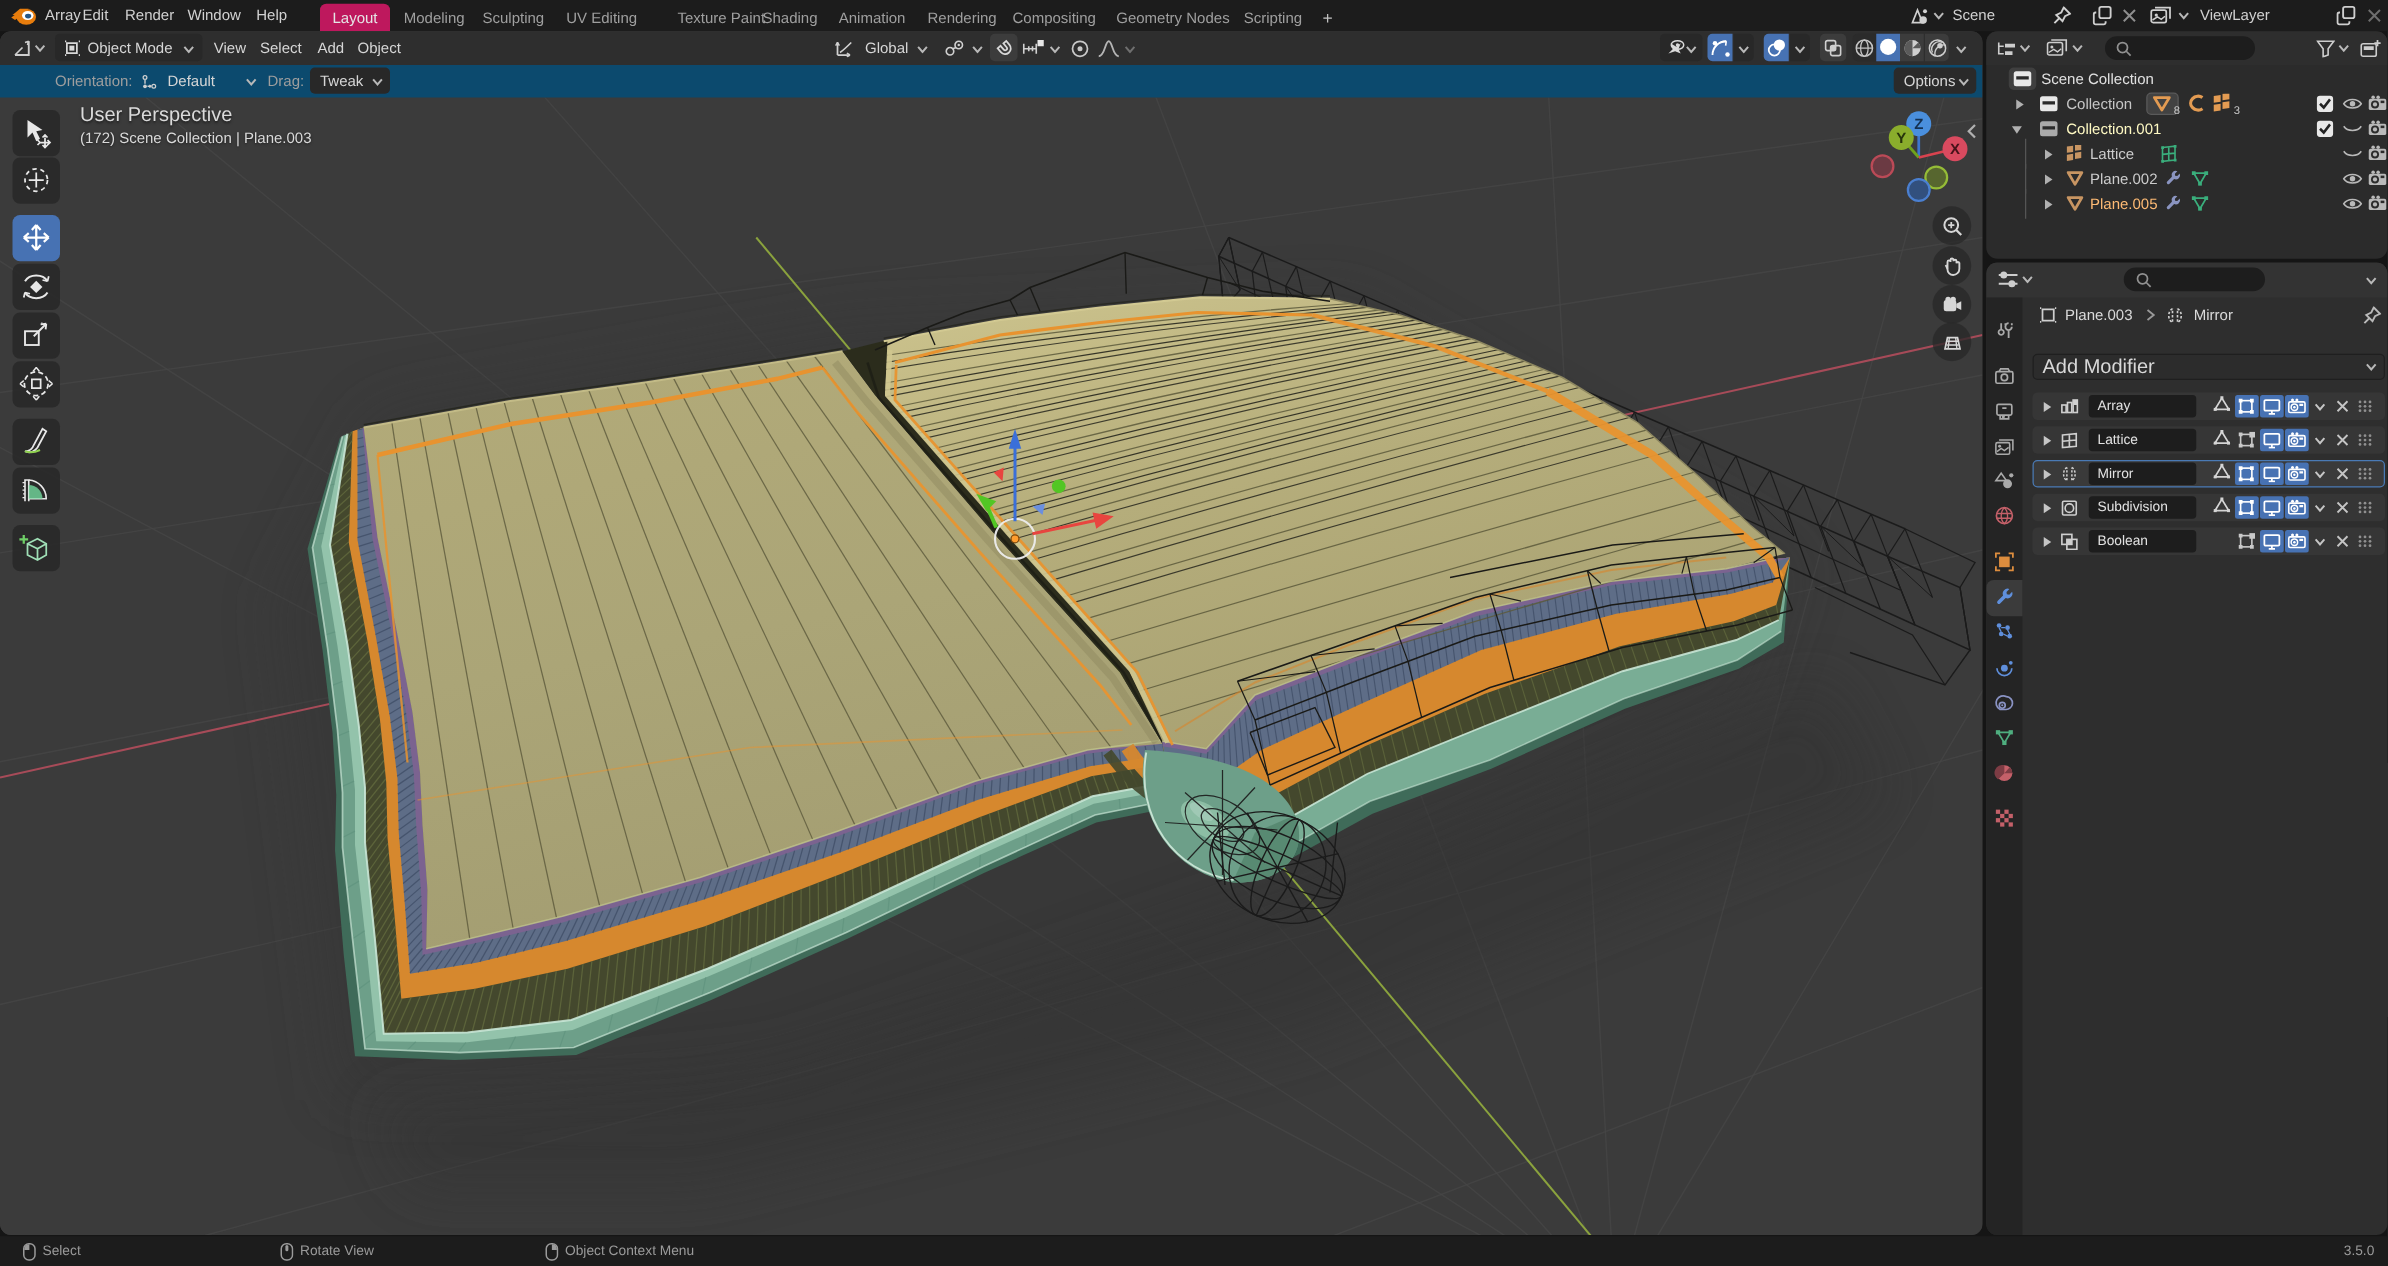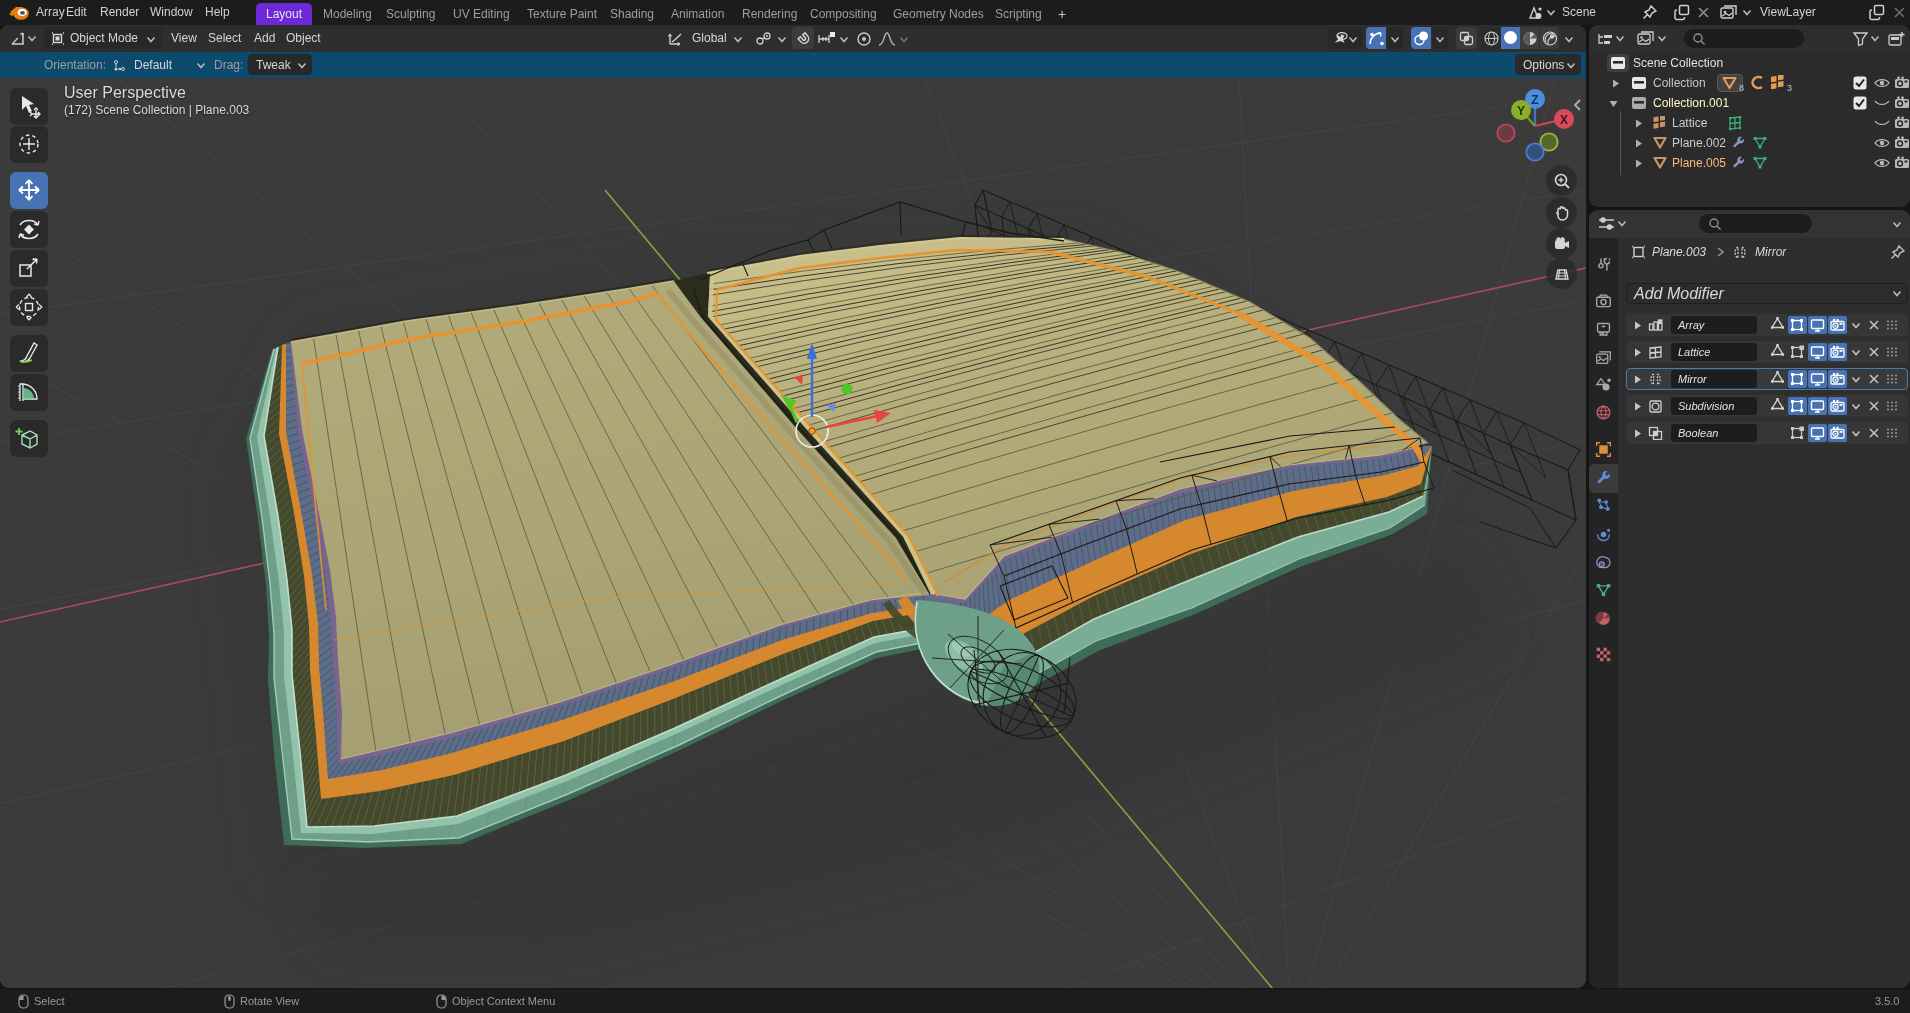--- a/index.html
+++ b/index.html
@@ -1,30 +1,30 @@
 <!DOCTYPE html>
 <html><head><meta charset="utf-8"><style>
 *{margin:0;padding:0;box-sizing:border-box;}
 html,body{width:1910px;height:1013px;overflow:hidden;background:#151515;
  font-family:"Liberation Sans",sans-serif;-webkit-font-smoothing:antialiased;}
 .abs{position:absolute;}
 #topbar{position:absolute;left:0;top:0;width:1910px;height:25px;background:#1c1c1c;}
 #topbar .menu{position:absolute;top:0;height:25px;line-height:25px;color:#d1d1d1;font-size:12px;}
 .tab{position:absolute;top:3px;height:22px;line-height:22px;font-size:12px;color:#9f9f9f;
  padding:0 10px;border-radius:5px 5px 0 0;}
-.tab.active{background:#6d28d9;color:#e5e5e5;}
+.tab.active{background:#be185d;color:#e5e5e5;}
 .htxt{position:absolute;color:#d6d6d6;font-size:12px;line-height:26px;height:26px;}
 .gtxt{color:#9e9e9e;}
 #viewport{position:absolute;left:0;top:25px;width:1586px;height:963px;background:#3b3b3b;
  border-radius:9px;overflow:hidden;}
 #outliner{position:absolute;left:1589px;top:25px;width:321px;height:182px;background:#2b2b2b;
  border-radius:9px;overflow:hidden;}
 #outhead{position:absolute;left:0;top:0;width:321px;height:27px;background:#2e2e2e;}
 #props{position:absolute;left:1589px;top:210px;width:321px;height:778px;background:#2e2e2e;
- border-radius:9px;overflow:hidden;font-style:italic;}
+ border-radius:9px;overflow:hidden;}
 #prophead{position:absolute;left:0;top:0;width:321px;height:28px;background:#333333;}
 #tabstrip{position:absolute;left:0;top:28px;width:29px;height:750px;background:#242424;}
 #statusbar{position:absolute;left:0;top:989px;width:1910px;height:24px;background:#1c1c1c;}
 .stxt{position:absolute;top:0;height:24px;line-height:24px;font-size:11px;color:#9a9a9a;}
 .field{position:absolute;background:#1d1d1d;border-radius:4px;}
 .orow{position:absolute;left:0;width:321px;height:20px;font-size:12px;color:#c5c5c5;line-height:20px;}
 .toolbtn{position:absolute;left:10px;width:38px;height:37px;background:rgba(41,41,41,0.92);
  border-radius:6px;}
 .toolbtn.blue{background:#4772b3;}
 .modrow{position:absolute;left:37px;width:282px;height:22px;background:#363636;border-radius:4px;}
@@ -41,21 +41,21 @@
     </svg>
     <div class="menu" style="left:36px">Array</div>
     <div class="menu" style="left:66px">Edit</div>
     <div class="menu" style="left:100px">Render</div>
     <div class="menu" style="left:150px">Window</div>
     <div class="menu" style="left:205px">Help</div>
     <div class="tab active" style="left:256px">Layout</div>
     <div class="tab" style="left:313px">Modeling</div>
     <div class="tab" style="left:376px">Sculpting</div>
     <div class="tab" style="left:443px">UV Editing</div>
-    <div class="tab" style="left:517px">Texture Paint</div>
+    <div class="tab" style="left:532px">Texture Paint</div>
     <div class="tab" style="left:600px">Shading</div>
     <div class="tab" style="left:661px">Animation</div>
     <div class="tab" style="left:732px">Rendering</div>
     <div class="tab" style="left:800px">Compositing</div>
     <div class="tab" style="left:883px">Geometry Nodes</div>
     <div class="tab" style="left:985px">Scripting</div>
     <div class="tab" style="left:1048px;font-size:14px;color:#c0c0c0">+</div>
     <svg class="abs" style="left:1524px;top:5px" width="20" height="15" viewBox="0 0 20 15">
 <path d="M6,13 L10,3 L14,13 Z" fill="none" stroke="#d0d0d0" stroke-width="1.4"></path>
 <circle cx="14.5" cy="11" r="3" fill="#d0d0d0"></circle>

